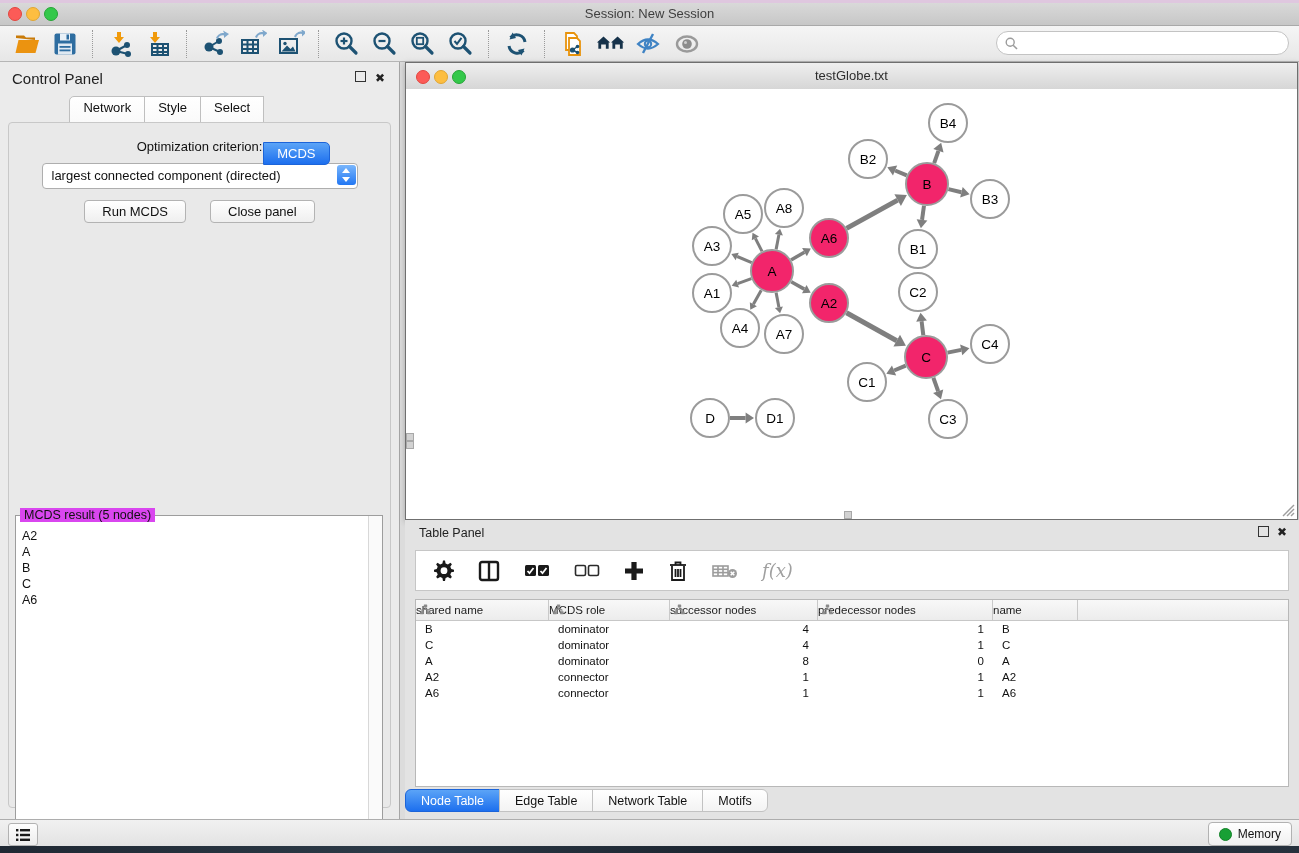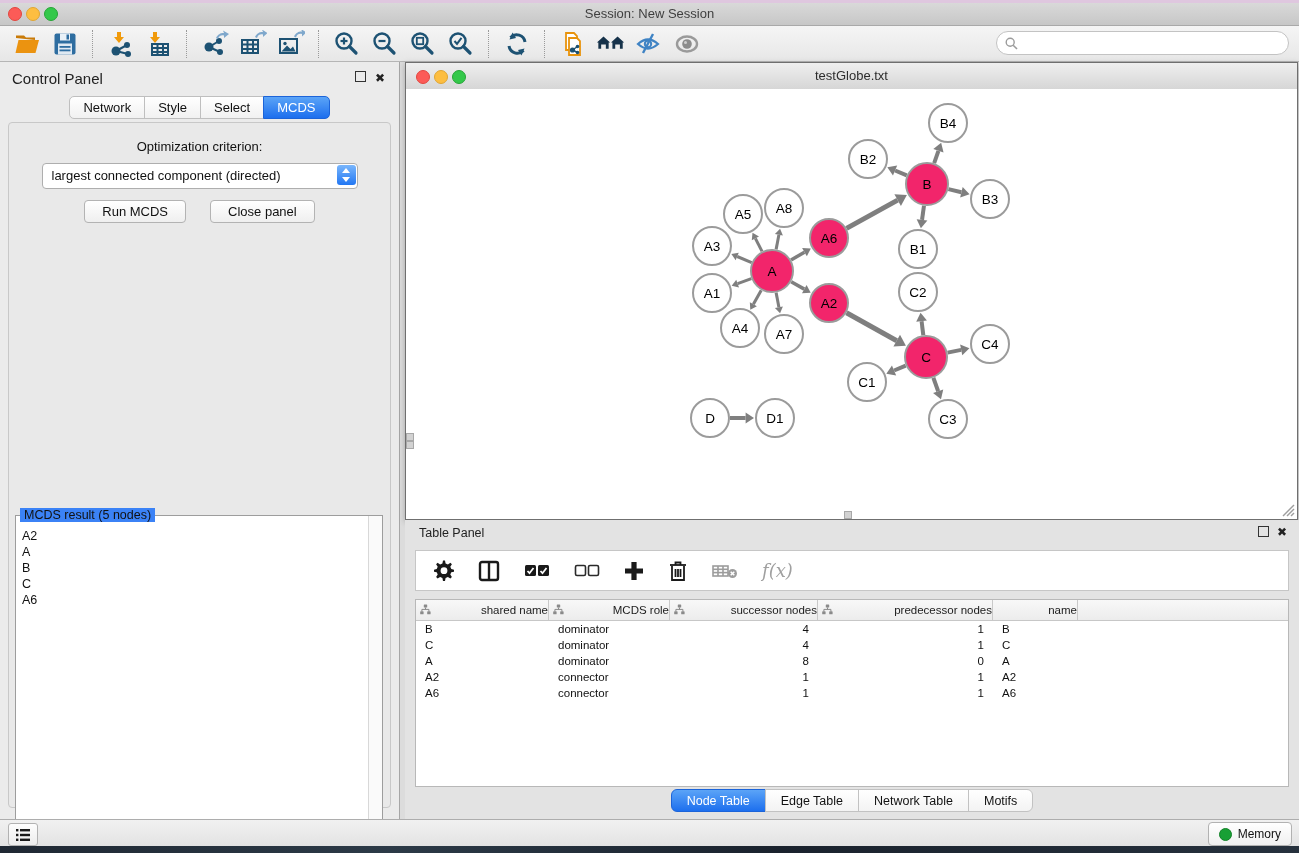--- a/index.html
+++ b/index.html
@@ -27,59 +27,59 @@
 
   
   #control-panel{left:0;top:62px;width:399px;height:757px;background:#ebebeb;border-right:1px solid #a6a6a6;}
   .panel-head{font-size:15px;color:#222;padding:8px 0 0 12px;}
   .panel-ctrl{position:absolute;top:9px;font-size:12px;color:#222;}
   .float-box{width:9px;height:9px;border:1.5px solid #333;display:inline-block;}
   .cp-tabs{position:absolute;top:34px;left:0;width:100%;display:flex;justify-content:center;}
   .seg-btn{font-size:13px;color:#111;background:linear-gradient(#ffffff,#f1f1f1);border:1px solid #bfbfbf;padding:3px 13px;margin-left:-1px;position:relative;}
   .seg-btn:first-child{border-radius:5px 0 0 5px;margin-left:0;}
   .seg-btn:last-child{border-radius:0 5px 5px 0;}
-  .seg-btn.active{background:linear-gradient(#5ba4f7,#1d6fee);color:#fff;border-color:#1c64d9;z-index:2;}
+  .seg-btn.active{background:linear-gradient(#5ba4f7,#1d6fee);color:#fff;border-color:#1c64d9;z-index:2;margin-top:46px;}
   #cp-card{position:absolute;left:8px;top:60px;width:381px;height:684px;background:#e9e9e9;border:1px solid #c8c8c8;border-radius:4px;}
   #opt-label{text-align:center;font-size:13px;color:#111;margin-top:16px;}
   #opt-dropdown{position:relative;margin:9px auto 0 auto;width:314px;height:24px;background:#fff;border:1px solid #aeaeae;border-radius:4px;cursor:default;}
   #opt-dropdown .dd-text{font-size:13px;color:#111;line-height:23px;padding-left:9px;white-space:nowrap;overflow:hidden;}
   .dd-stepper{position:absolute;right:1px;top:1px;width:19px;height:20px;border-radius:3px;background:linear-gradient(#79b6fc,#2277f3);}
   .dd-stepper .up,.dd-stepper .dn{position:absolute;left:5px;width:0;height:0;border-left:4.5px solid transparent;border-right:4.5px solid transparent;}
   .dd-stepper .up{top:3px;border-bottom:5px solid #fff;}
   .dd-stepper .dn{bottom:3px;border-top:5px solid #fff;}
   #cp-buttons{display:flex;justify-content:center;gap:24px;margin-top:11px;}
   .mac-btn{font-size:13px;color:#111;background:linear-gradient(#ffffff,#efefef);border:1px solid #b3b3b3;border-radius:4px;padding:3px 17px;}
   #result-box{position:absolute;left:6px;top:392px;width:366px;height:344px;border:1px solid #9d9d9d;background:#fff;}
-  #result-legend{position:absolute;top:-8px;left:4px;background:#3b82f6;padding:0 4px;font-size:12.5px;color:#111;}
+  #result-legend{position:absolute;top:-8px;left:4px;background:#d946ef;padding:0 4px;font-size:12.5px;color:#111;}
   #result-list{position:absolute;left:0;top:4px;right:13px;bottom:0;font-size:12.5px;color:#111;padding:8px 0 0 6px;line-height:16px;}
   #result-scroll{position:absolute;top:0;right:0;bottom:0;width:13px;background:#fafafa;border-left:1px solid #d8d8d8;}
 
   
   #net-window{left:405px;top:62px;width:893px;height:458px;background:#bef264;border:1px solid #6f6f6f;box-sizing:border-box;box-shadow:0 2px 6px rgba(0,0,0,0.25);}
   #net-titlebar{position:absolute;left:0;top:0;right:0;height:26px;background:linear-gradient(#efefef,#d6d6d6);border-bottom:1px solid #aeaeae;}
   #net-titlebar .t-red{left:10px;top:7px;background:#fc5b57;border:1px solid #e2463f;}
   #net-titlebar .t-yel{left:28px;top:7px;background:#fdbe41;border:1px solid #e0a633;}
   #net-titlebar .t-grn{left:46px;top:7px;background:#34c84a;border:1px solid #27a537;}
   #net-title{width:100%;text-align:center;font-size:13px;color:#2d2d2d;line-height:25px;}
   #net-canvas{position:absolute;left:0;top:26px;width:891px;height:430px;background:#fff;}
   .edge-stub{position:absolute;background:#d2d2d2;border:1px solid #a8a8a8;width:6px;height:6px;}
 
   
   #table-panel{left:405px;top:520px;width:894px;height:299px;background:#e3e3e3;}
   #tp-toolbar{position:absolute;left:10px;top:30px;width:874px;height:41px;background:#fff;border:1px solid #c6c6c6;box-sizing:border-box;display:flex;align-items:center;gap:24px;padding-left:16px;}
   .tp-icon{display:flex;align-items:center;justify-content:center;}
   #fx-label{font-family:"DejaVu Serif","Liberation Serif",serif;font-style:italic;font-size:18px;color:#a0a0a0;}
   #data-table{position:absolute;left:10px;top:79px;width:874px;height:188px;background:#fff;border:1px solid #b8b8b8;box-sizing:border-box;overflow:hidden;}
   #tbl-header{display:flex;height:20px;background:linear-gradient(#f8f8f8,#ececec);border-bottom:1px solid #c7c7c7;}
-  .th-cell{position:relative;border-right:1px solid #c9c9c9;display:flex;align-items:center;justify-content:flex-end;font-size:11.5px;color:#1c1c1c;box-sizing:border-box;}
+  .th-cell{position:relative;border-right:1px solid #c9c9c9;display:flex;align-items:center;justify-content:flex-start;font-size:11.5px;color:#1c1c1c;box-sizing:border-box;}
   .th-cell svg{position:absolute;left:4px;top:4px;}
   .tbl-row{display:flex;height:16px;font-size:11.5px;color:#111;align-items:center;}
   .td-cell{box-sizing:border-box;padding:0 9px;white-space:nowrap;overflow:hidden;}
   .ta-r{text-align:right;}
-  #tp-tabs{position:absolute;left:0;top:269px;width:100%;display:flex;justify-content:center;}
+  #tp-tabs{position:absolute;left:0;top:269px;width:100%;display:flex;justify-content:flex-start;}
   .tp-seg{font-size:12.5px;color:#111;background:linear-gradient(#ffffff,#f3f3f3);border:1px solid #c2c2c2;padding:3.5px 15px;margin-left:-1px;}
   .tp-seg:first-child{border-radius:6px 0 0 6px;margin-left:0;}
   .tp-seg:last-child{border-radius:0 6px 6px 0;}
   .tp-seg.active{background:linear-gradient(#5ba4f7,#1d6fee);color:#fff;border-color:#1c64d9;}
 
   
   #status-bar{left:0;top:819px;width:1299px;height:27px;background:linear-gradient(#f1f1f1,#e3e3e3);border-top:1px solid #adadad;box-sizing:border-box;}
   #list-btn{position:absolute;left:8px;top:3px;width:28px;height:21px;background:linear-gradient(#fdfdfd,#ededed);border:1px solid #b2b2b2;border-radius:3px;display:flex;align-items:center;justify-content:center;}
   #memory-btn{position:absolute;right:7px;top:2px;height:22px;background:linear-gradient(#ffffff,#f0f0f0);border:1px solid #b2b2b2;border-radius:4px;display:flex;align-items:center;gap:6px;padding:0 10px;font-size:12px;color:#111;}
   #memory-dot{width:11px;height:11px;border-radius:50%;background:#18a035;border:1px solid #128228;}

